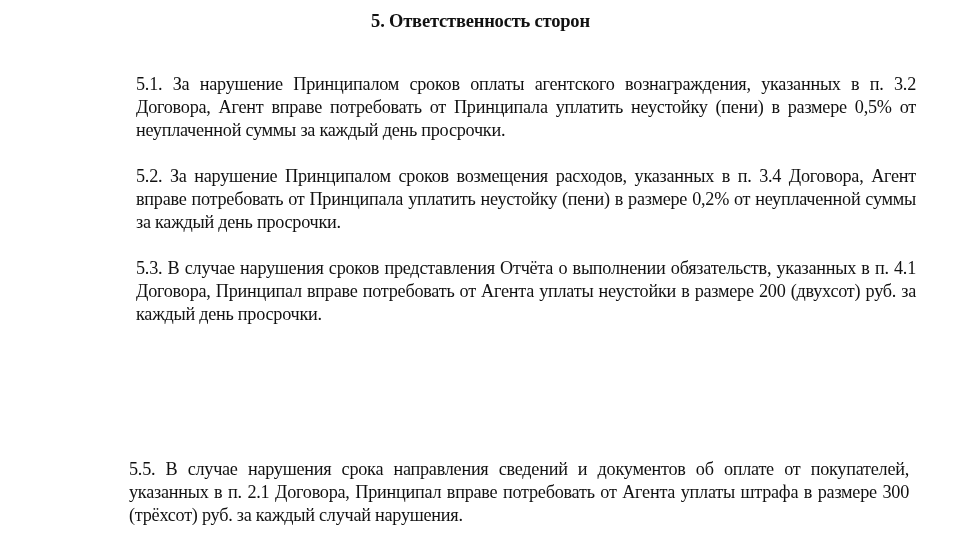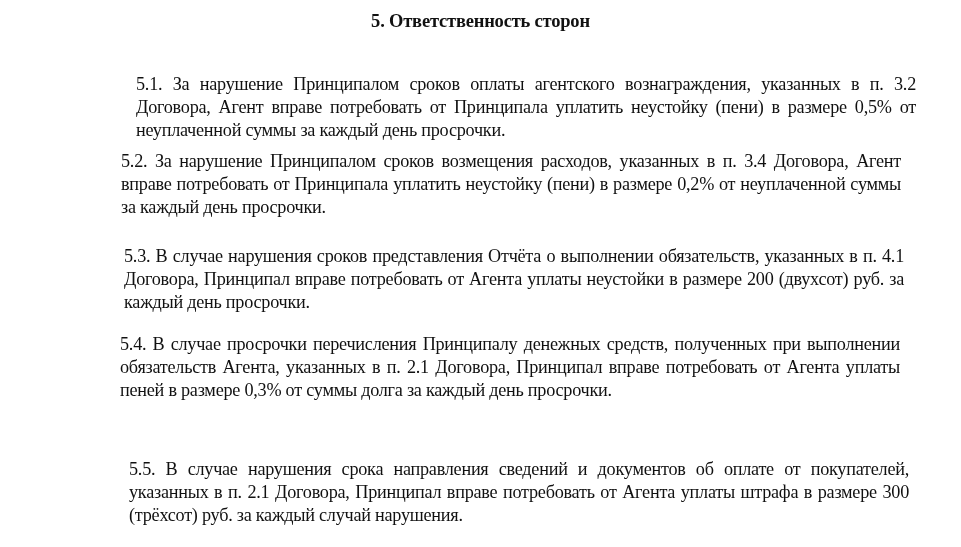--- a/index.html
+++ b/index.html
@@ -25,17 +25,16 @@
     #c4 { top: 333px; }
     #c5 { top: 449px; }
   </style>
 </head>
 <body>
 
 <div class="page">
   <div class="title">5. Ответственность сторон</div>
 
   <p class="clause" id="c1" style="margin:16px">5.1. За нарушение Принципалом сроков оплаты агентского вознаграждения, указанных в п. 3.2 Договора, Агент вправе потребовать от Принципала уплатить неустойку (пени) в размере 0,5% от неуплаченной суммы за каждый день просрочки.</p>
-  <p class="clause" id="c2" style="margin:1px">5.2. За нарушение Принципалом сроков возмещения расходов, указанных в п. 3.4 Договора, Агент вправе потребовать от Принципала уплатить неустойку (пени) в размере 0,2% от неуплаченной суммы за каждый день просрочки.</p>
-  <p class="clause" id="c3" style="margin:4px">5.3. В случае нарушения сроков представления Отчёта о выполнении обязательств, указанных в п. 4.1 Договора, Принципал вправе потребовать от Агента уплаты неустойки в размере 200 (двухсот) руб. за каждый день просрочки.</p>
-  <p class="clause" id="c4" style="margin:0">5.4. В случае просрочки перечисления Принципалу денежных средств, полученных при выполнении обязательств Агента, указанных в п. 2.1 Договора, Принципал вправе потребовать от Агента уплаты пеней в размере 0,3% от суммы долга за каждый день просрочки.</p>
+  <p class="clause" id="c2" style="margin:16px">5.2. За нарушение Принципалом сроков возмещения расходов, указанных в п. 3.4 Договора, Агент вправе потребовать от Принципала уплатить неустойку (пени) в размере 0,2% от неуплаченной суммы за каждый день просрочки.</p>
+  <p class="clause" id="c3" style="margin:16px">5.3. В случае нарушения сроков представления Отчёта о выполнении обязательств, указанных в п. 4.1 Договора, Принципал вправе потребовать от Агента уплаты неустойки в размере 200 (двухсот) руб. за каждый день просрочки.</p>
   <p class="clause" id="c5" style="margin:9px">5.5. В случае нарушения срока направления сведений и документов об оплате от покупателей, указанных в п. 2.1 Договора, Принципал вправе потребовать от Агента уплаты штрафа в размере 300 (трёхсот) руб. за каждый случай нарушения.</p>
 </div>
 
 </body></html>

